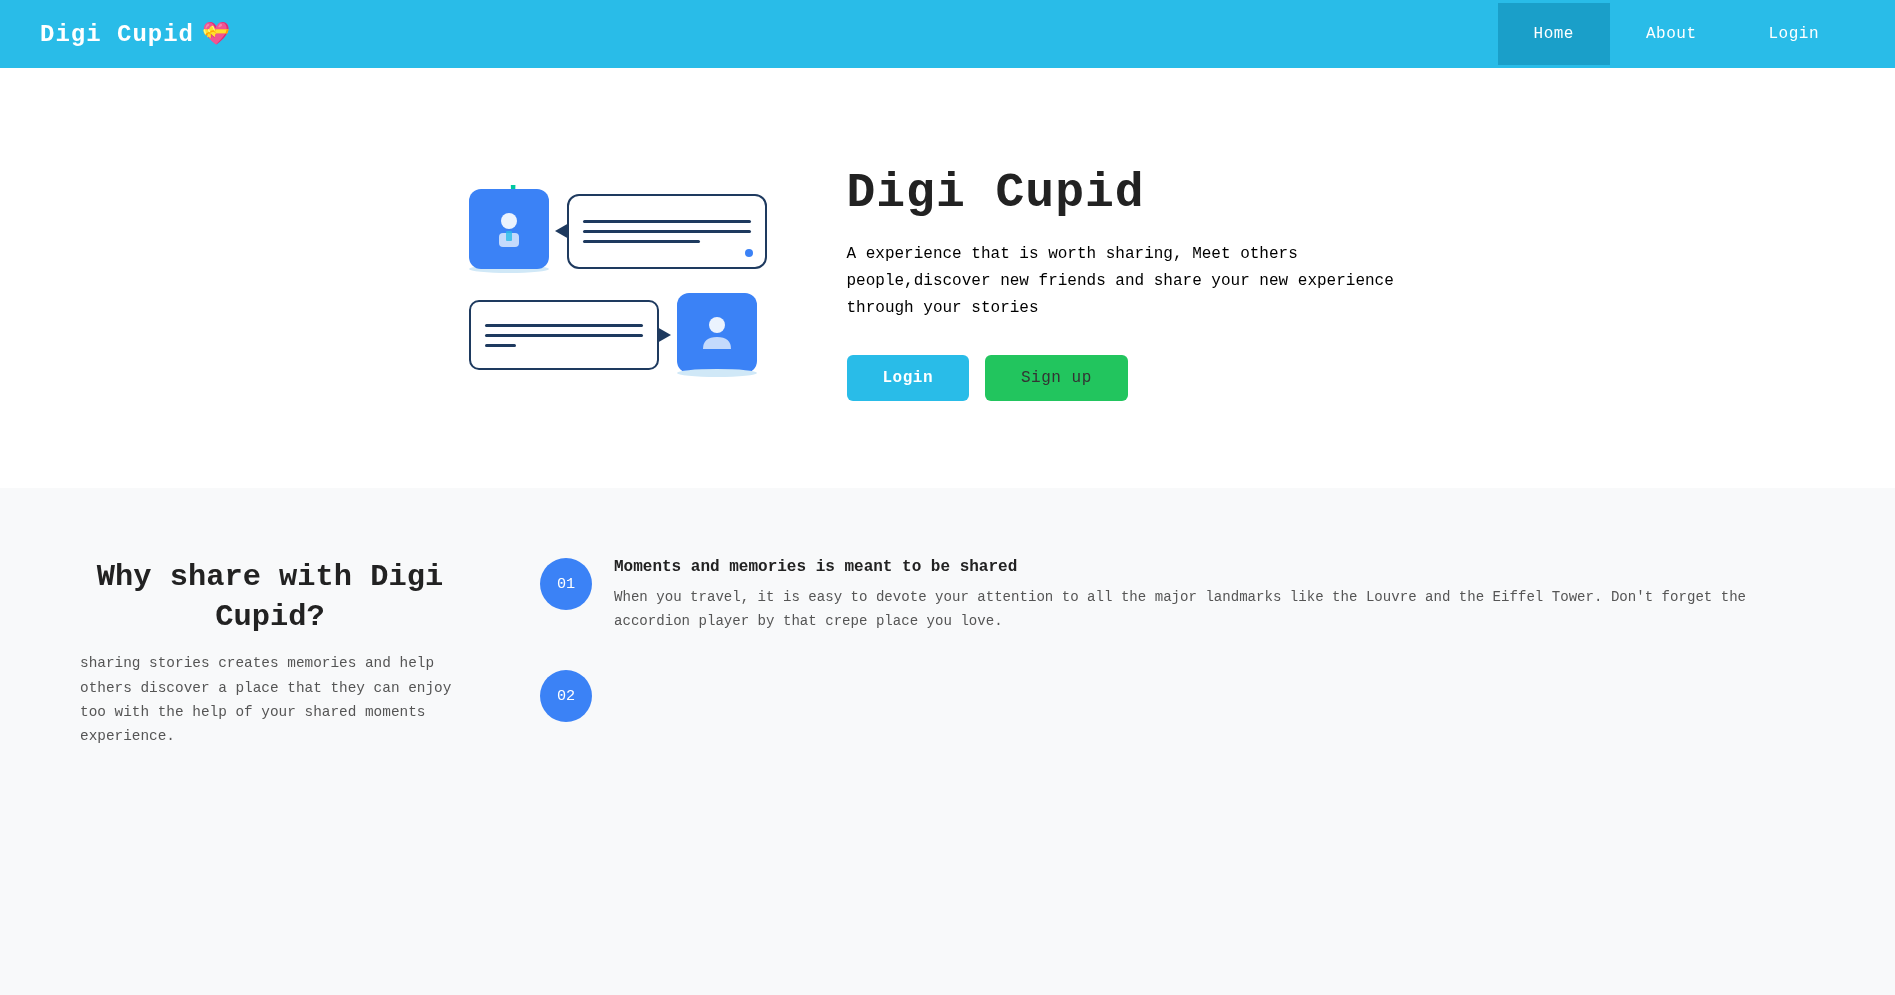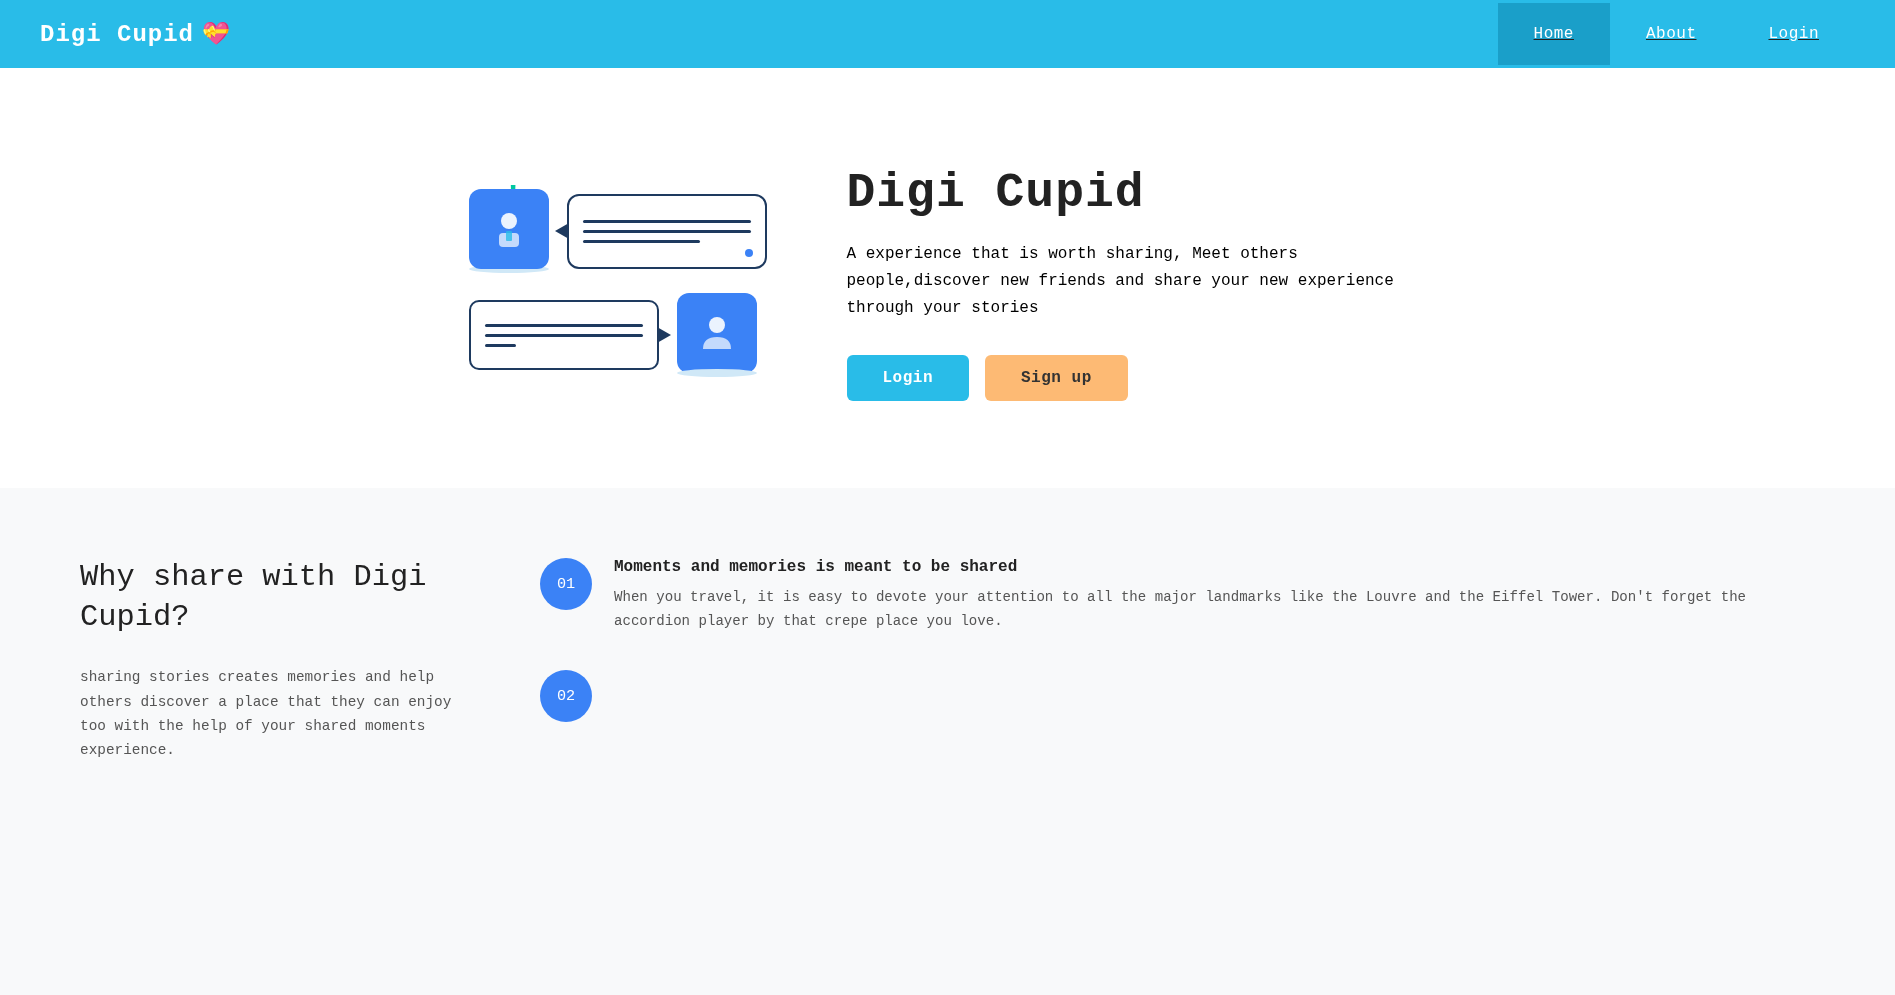--- a/index.html
+++ b/index.html
@@ -23,21 +23,20 @@
       align-items: center;
       gap: 8px;
     }
     .navbar-brand .heart-icon {
       font-size: 1.4rem;
     }
     .navbar-nav {
       display: flex;
       align-items: center;
       gap: 0;
-      text-decoration: underline;
     }
     .nav-item {
       color: #fff;
       padding: 22px 36px;
       font-size: 1rem;
       cursor: pointer;
       font-family: 'Courier New', Courier, monospace;
       font-weight: 500;
       letter-spacing: 0.5px;
     }
@@ -207,48 +206,49 @@
       border: none;
       padding: 14px 36px;
       font-size: 1rem;
       border-radius: 6px;
       cursor: pointer;
       font-family: 'Courier New', Courier, monospace;
       font-weight: bold;
       letter-spacing: 0.5px;
     }
     .btn-signup {
-      background: #fdba74;
+      background: #22c55e;
       color: #333;
       border: none;
       padding: 14px 36px;
       font-size: 1rem;
       border-radius: 6px;
       cursor: pointer;
       font-family: 'Courier New', Courier, monospace;
-      font-weight: bold;
+      font-weight: normal;
       letter-spacing: 0.5px;
     }
 
     
     .why-section {
       background: #f8f9fa;
       padding: 70px 80px 50px 80px;
       display: flex;
       gap: 80px;
     }
     .why-left {
       max-width: 380px;
     }
     .why-title {
       font-size: 1.9rem;
-      font-weight: normal;
-      font-family: 'Courier New', Courier, monospace;
-      margin-bottom: 28px;
+      font-weight: bold;
+      font-family: 'Courier New', Courier, monospace;
+      margin-bottom: 14px;
       line-height: 1.3;
+      text-align: center;
     }
     .why-desc {
       font-size: 0.9rem;
       color: #555;
       line-height: 1.7;
       font-family: 'Courier New', Courier, monospace;
     }
     .why-right {
       flex: 1;
       display: flex;

